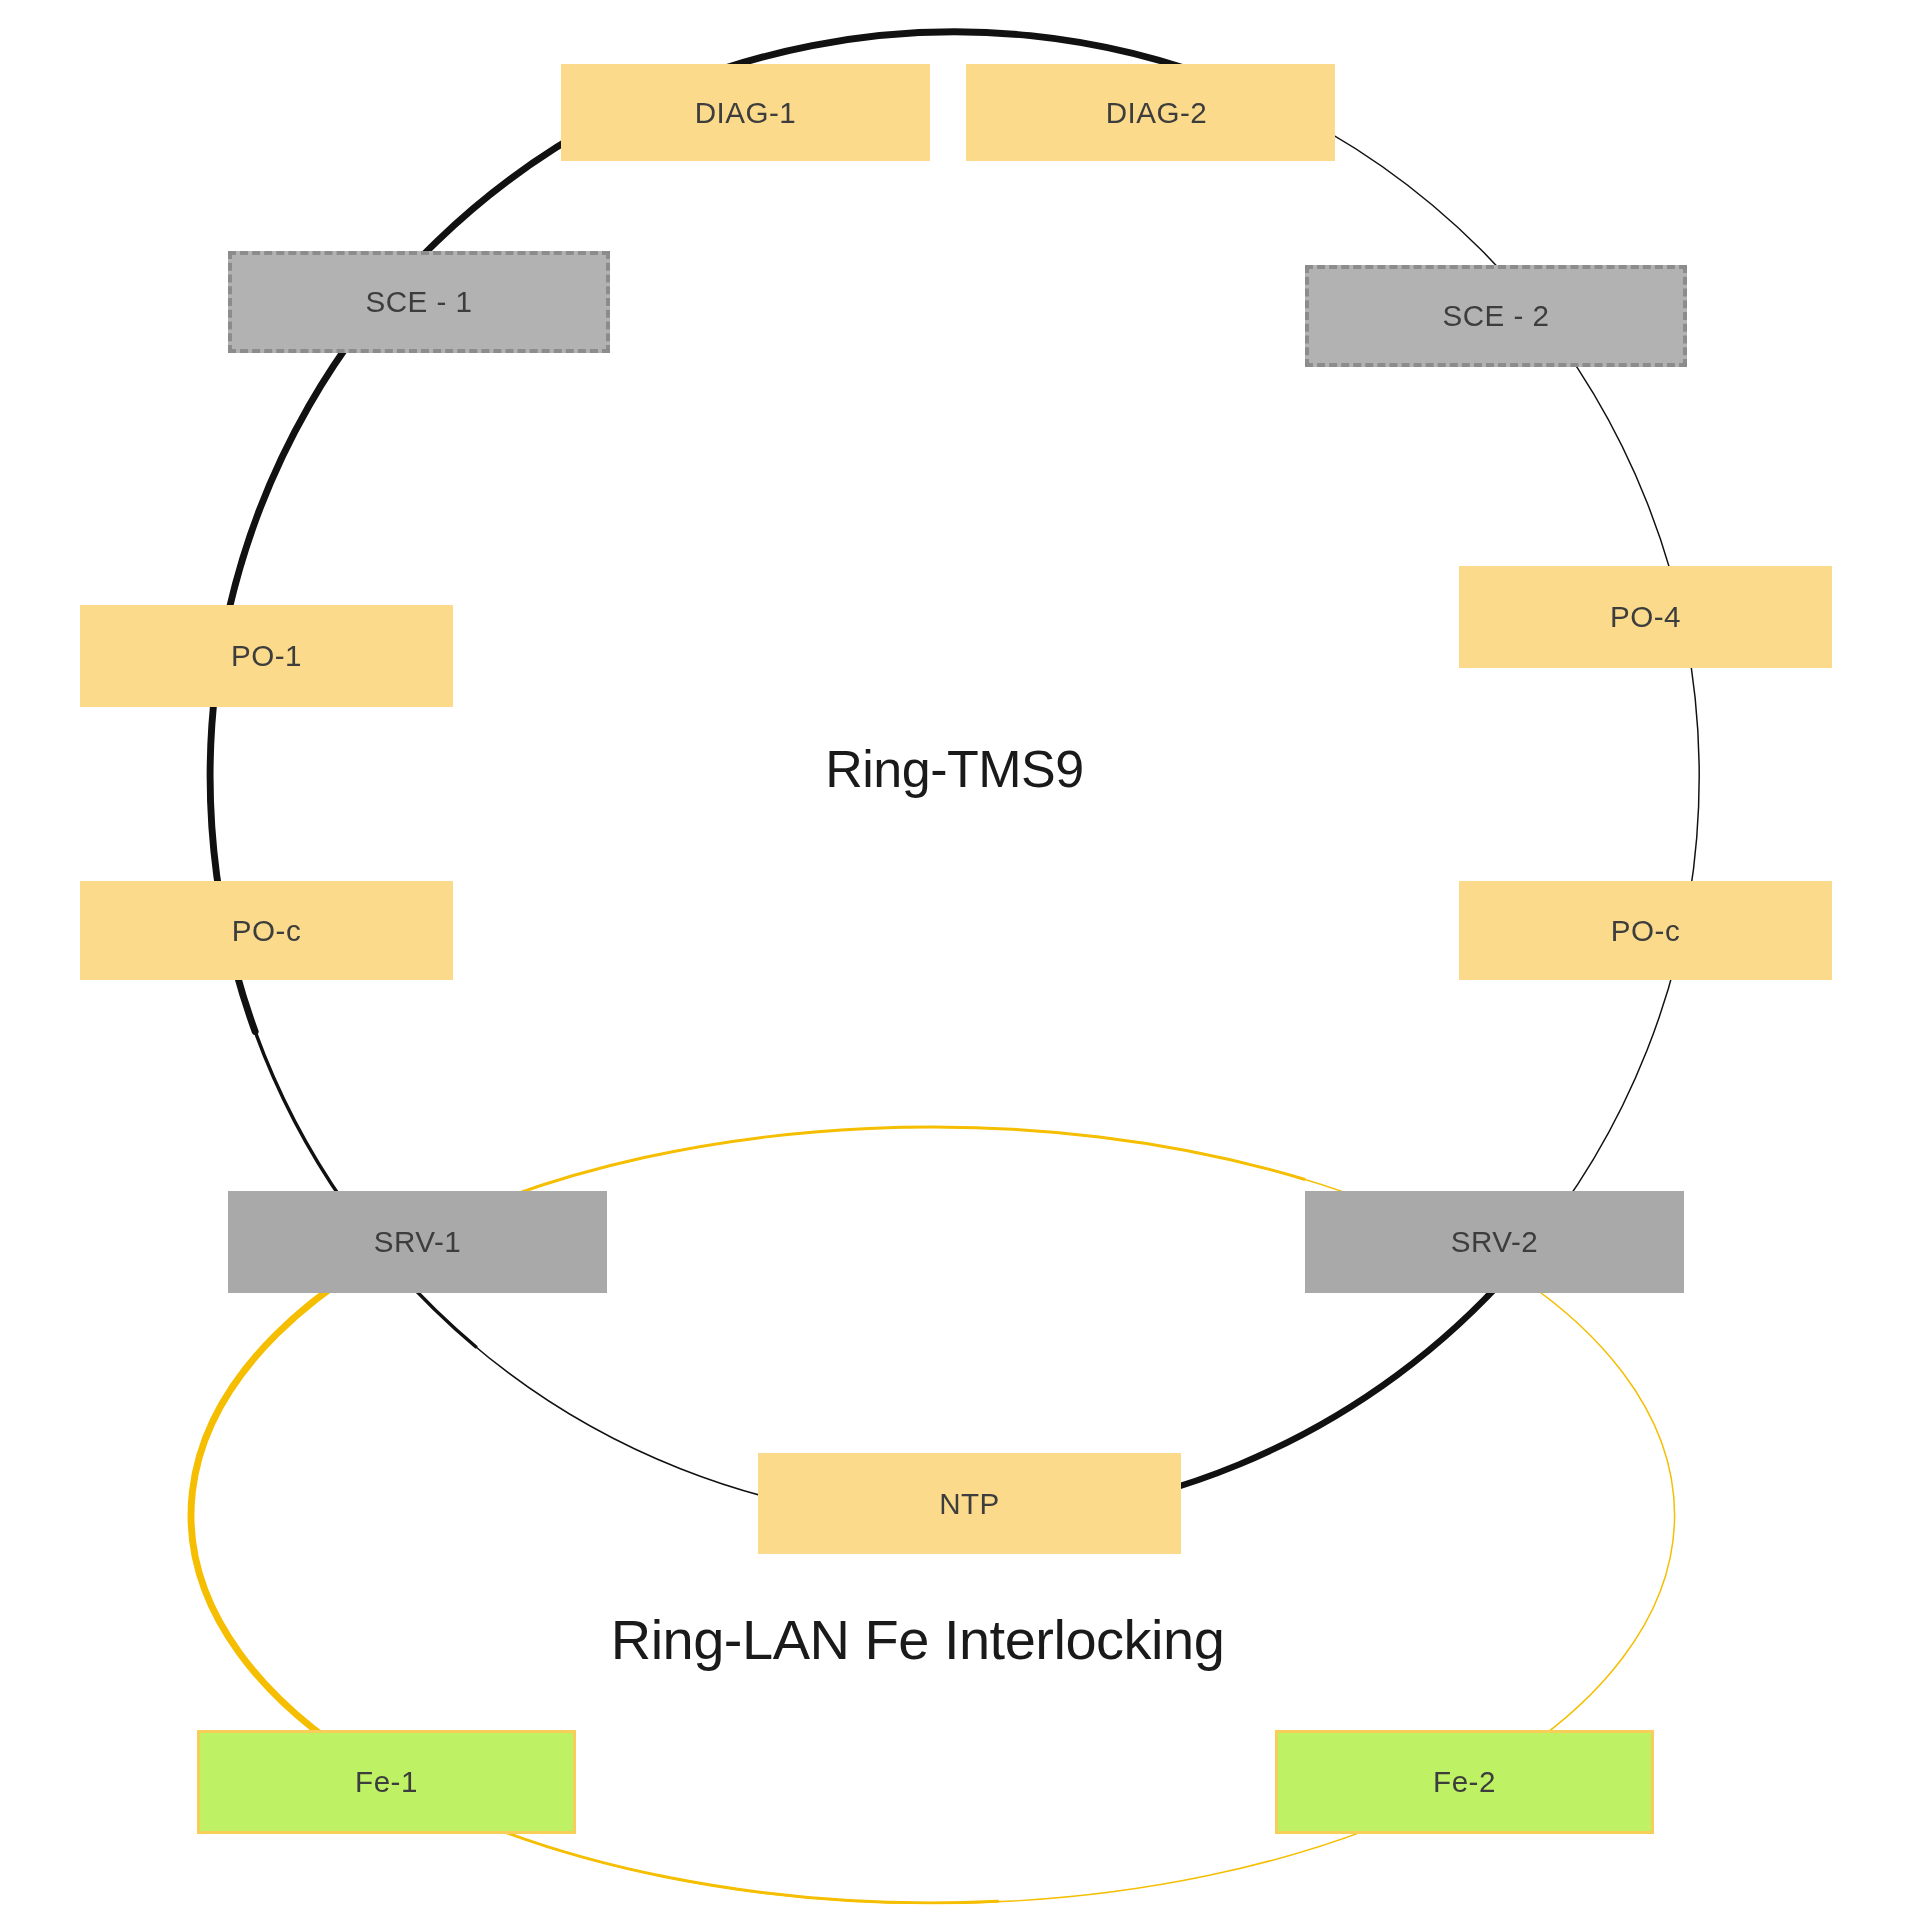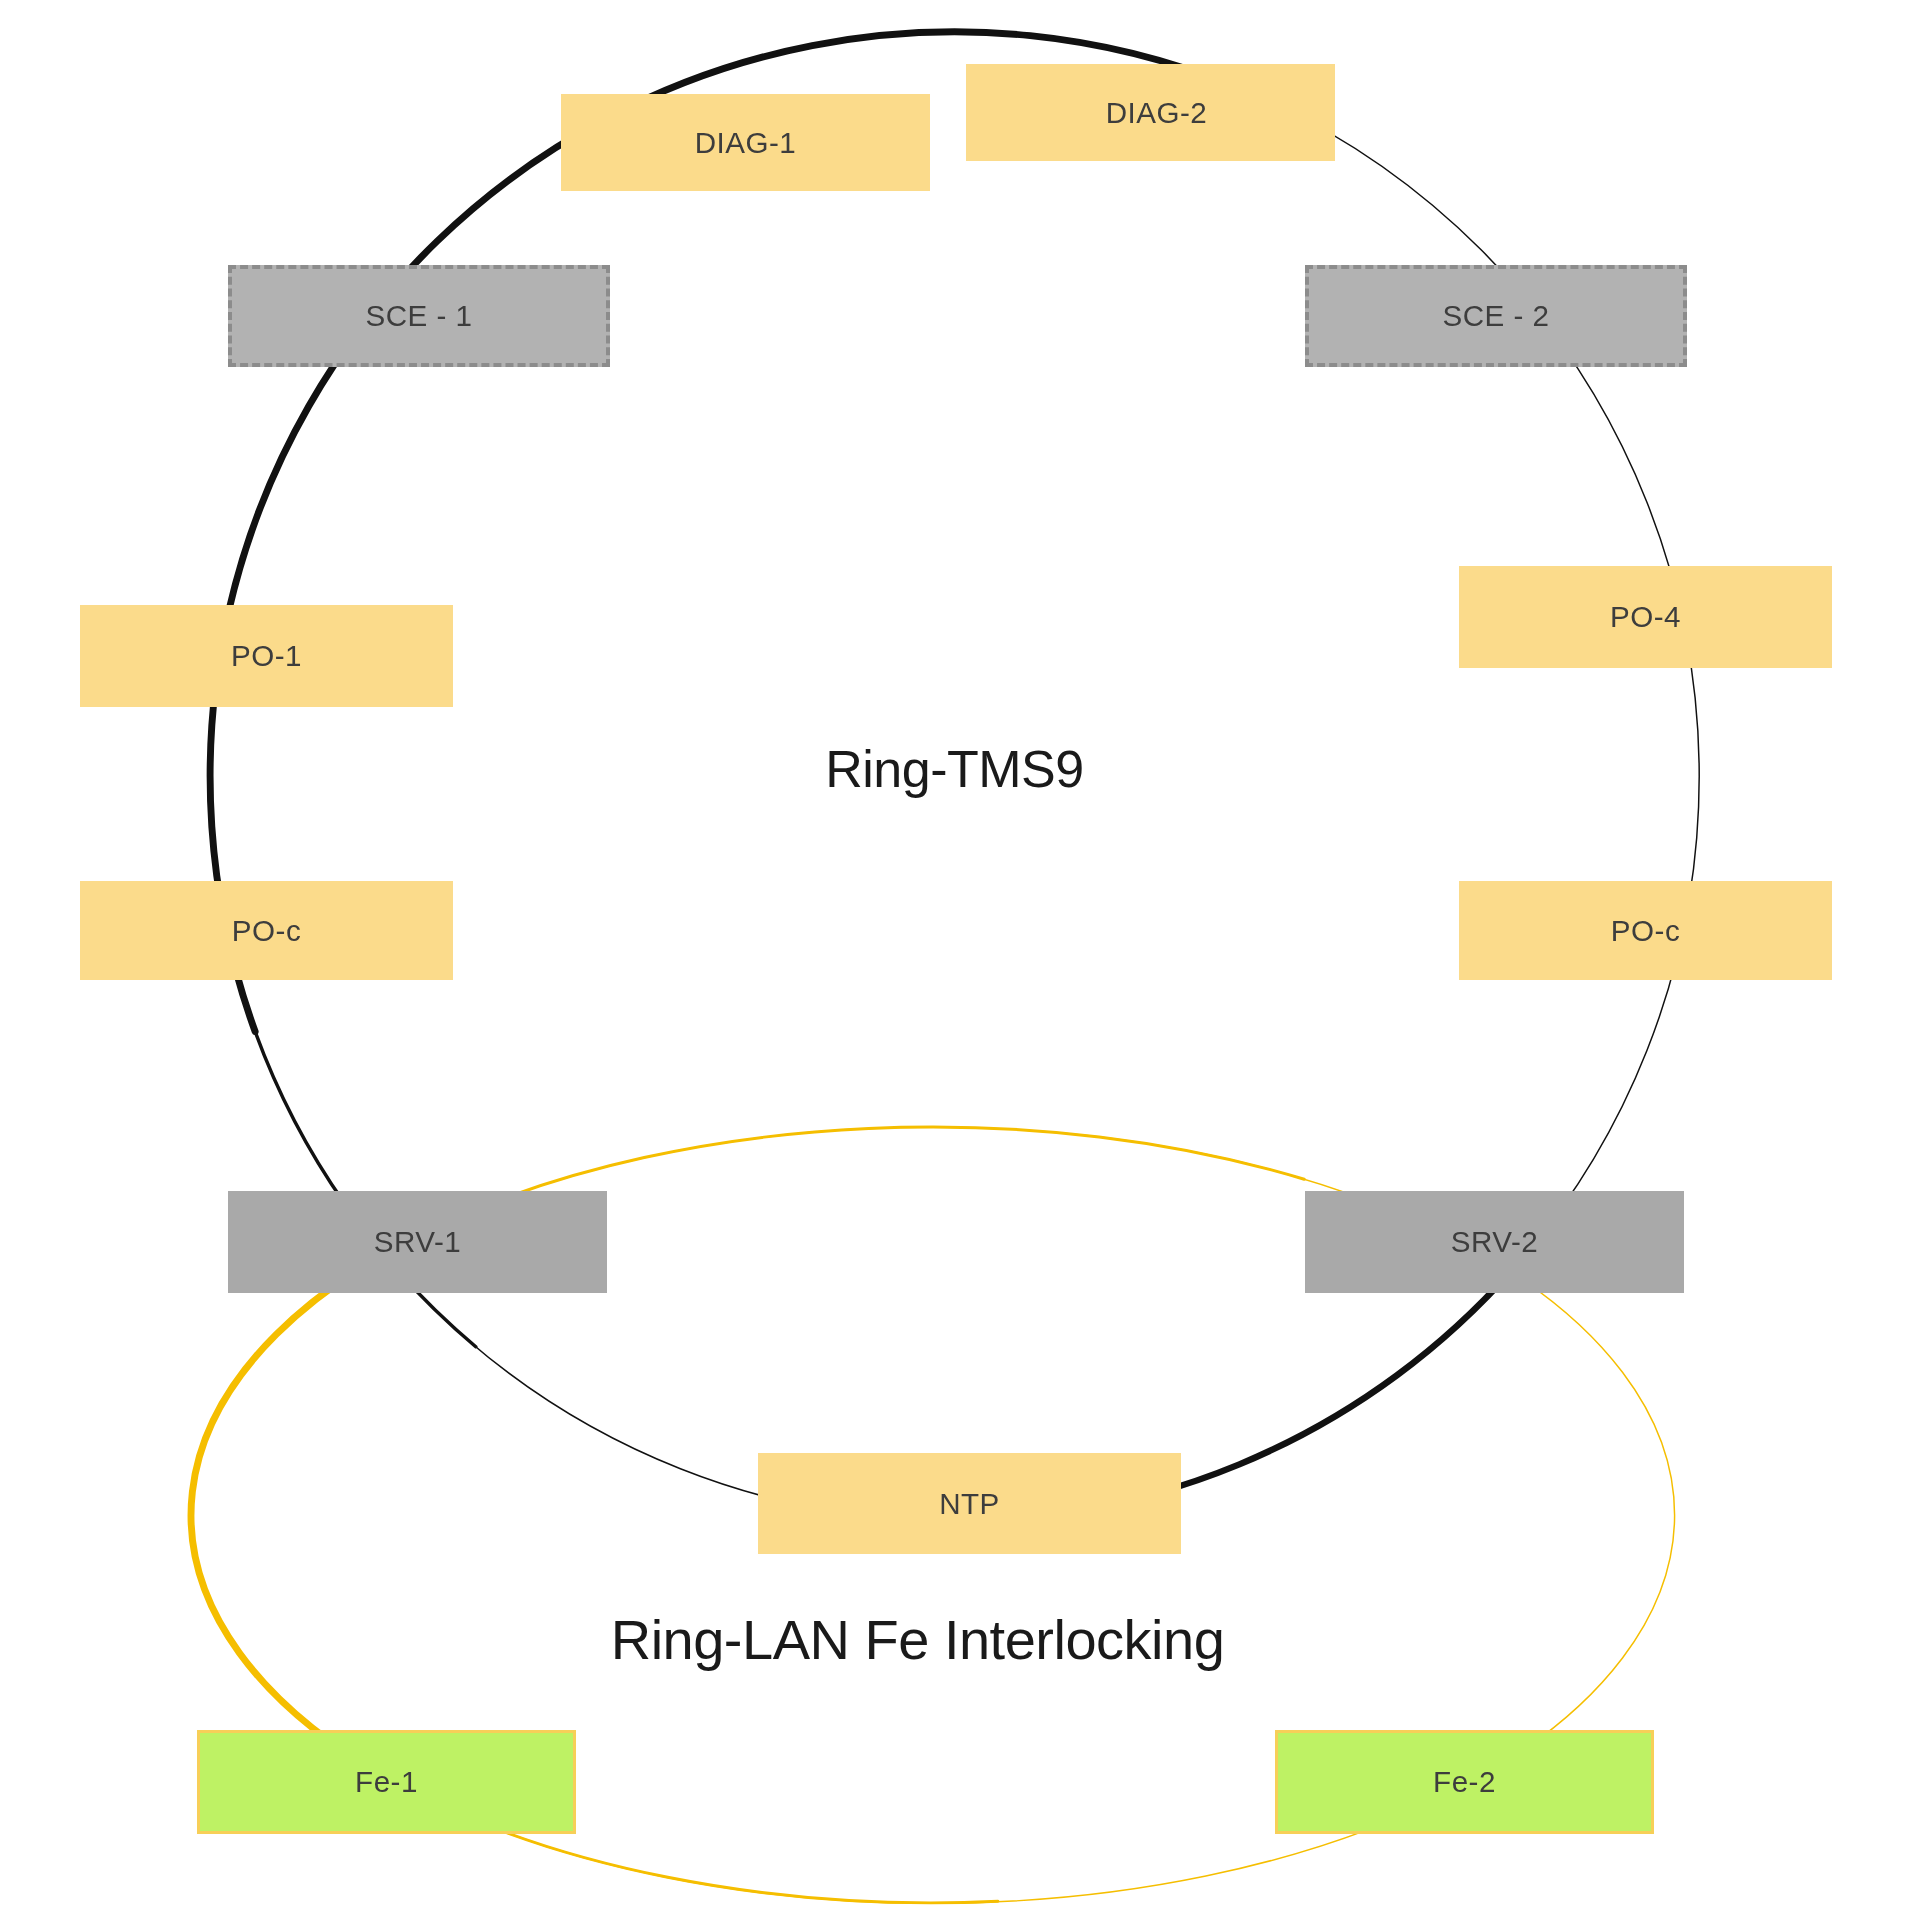--- a/index.html
+++ b/index.html
@@ -22,23 +22,23 @@
     font-size: 29.6px;
     letter-spacing: 0.5px;
     color: #3d3d3d;
   }
   .node.yellow { background: #fbdb8b; }
   .node.gray   { background: #a9a9a9; }
   .node.gray-dashed { background: #b2b2b2; border: 4.9px dashed #8c8c8c; }
   .node.outline { background: #bef264; border: 3.9px solid #f7cf58; }
 
   
-  #n-diag1 { left: 561px;  top: 64px;   width: 369px; height: 97px; margin-top: 30px; }
+  #n-diag1 { left: 561px;  top: 64px;   width: 369px; height: 97px; }
   #n-diag2 { left: 966px;  top: 64px;   width: 369px; height: 97px; padding-left: 12px; }
-  #n-sce1  { left: 228px;  top: 265px;  width: 382px; height: 102px; }
+  #n-sce1  { left: 228px;  top: 251px;  width: 382px; height: 102px; }
   #n-sce2  { left: 1305px; top: 265px;  width: 382px; height: 102px; }
   #n-po1   { left: 80px;   top: 566px;  width: 373px; height: 102px; margin-top: 39px; }
   #n-po2   { left: 1459px; top: 566px;  width: 373px; height: 102px; }
   #n-pocl  { left: 80px;   top: 881px;  width: 373px; height: 99px; }
   #n-pocr  { left: 1459px; top: 881px;  width: 373px; height: 99px; }
   #n-srv1  { left: 228px;  top: 1191px; width: 379px; height: 102px; }
   #n-srv2  { left: 1305px; top: 1191px; width: 379px; height: 102px; }
   #n-ntp   { left: 758px;  top: 1453px; width: 423px; height: 101px; }
   #n-fe1   { left: 197px;  top: 1730px; width: 379px; height: 104px; }
   #n-fe2   { left: 1275px; top: 1730px; width: 379px; height: 104px; }

